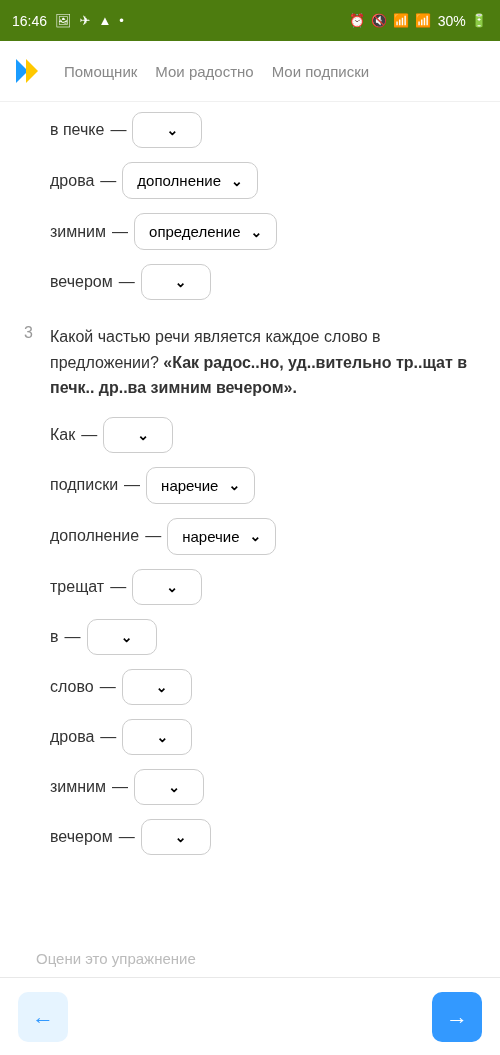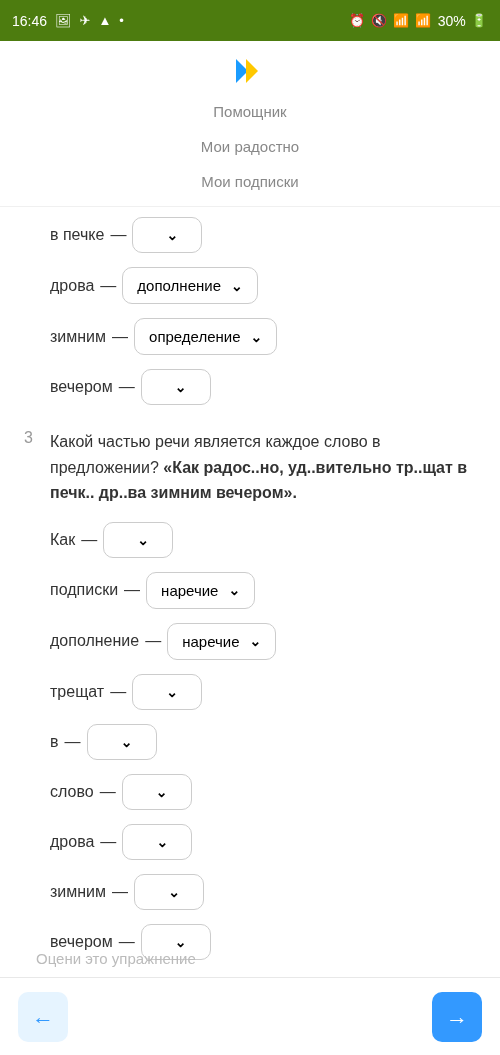--- a/index.html
+++ b/index.html
@@ -27,21 +27,20 @@
       align-items: center;
       gap: 8px;
     }
     .status-right { gap: 6px; }
     .app-header {
       display: flex;
       align-items: center;
       padding: 16px 14px;
       gap: 18px;
       border-bottom: 1px solid #f0f0f0;
-      flex-direction: column;
     }
     .logo {
       width: 32px;
       height: 28px;
       position: relative;
       flex-shrink: 0;
     }
     .nav-item {
       color: #888;
       font-size: 15px;

